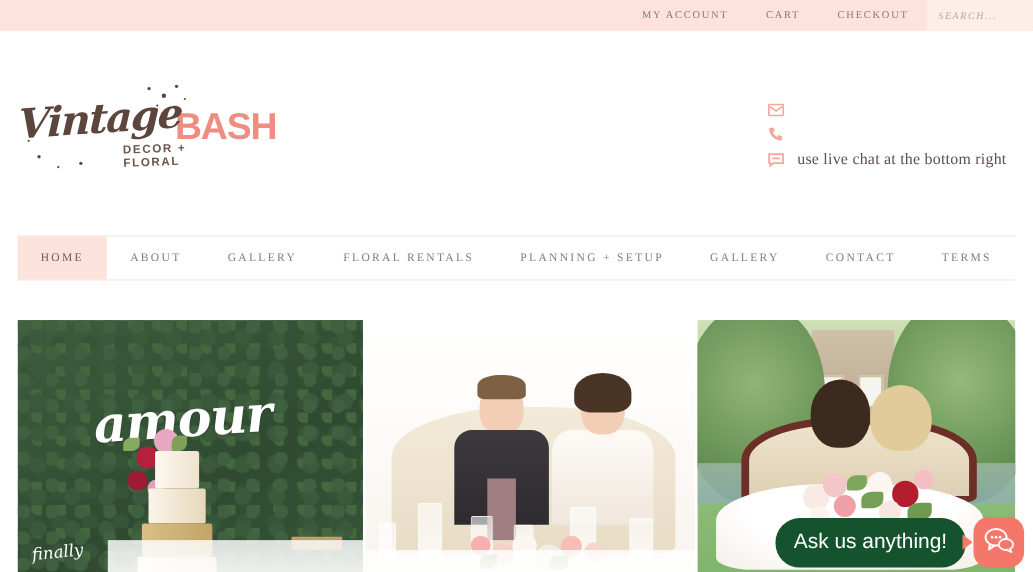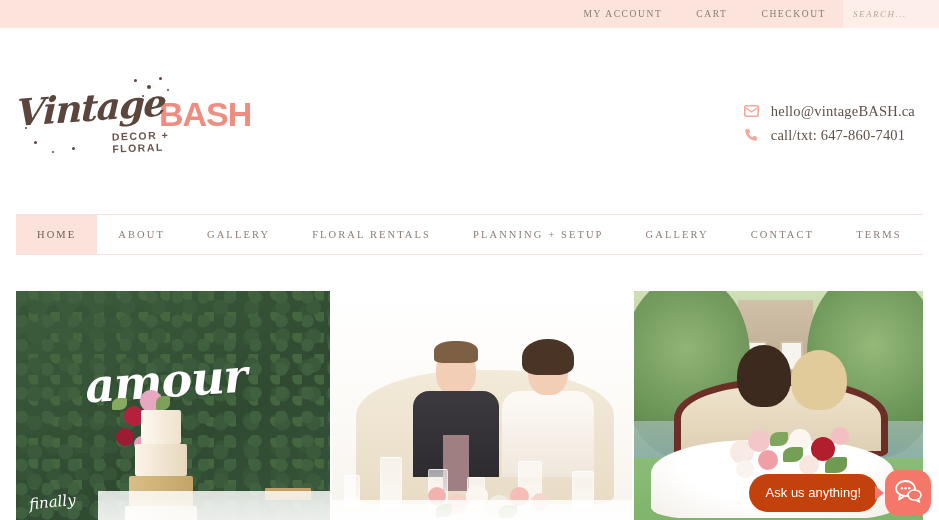--- a/index.html
+++ b/index.html
@@ -243,24 +243,24 @@
 
   
   .chat-wrap {
     position: absolute;
     right: 8px; bottom: 4px;
     display: flex; align-items: center; gap: 7px;
     z-index: 30;
   }
   .chat-bubble {
     position: relative;
-    background: #c2410c;
+    background: #14532d;
     color: #ffffff;
     font-family: "Liberation Sans", sans-serif;
-    font-size: 13px;
+    font-size: 19px;
     padding: 11px 17px 12px;
     border-radius: 22px;
     white-space: nowrap;
     cursor: pointer;
   }
   .chat-bubble::after {
     content: "";
     position: absolute; right: -6px; top: 50%;
     transform: translateY(-50%);
     border-left: 9px solid #f5776a;
@@ -312,32 +312,39 @@
 
   <div class="contact">
 
     <div class="contact-row">
       <span class="contact-icon">
         <svg width="15" height="12" viewBox="0 0 15 12">
           <rect x="0.8" y="0.8" width="13.4" height="10.4" rx="1.4" fill="none" stroke="#f3a79a" stroke-width="1.6"></rect>
           <path d="M2 3 L7.5 7 L13 3" fill="none" stroke="#f3a79a" stroke-width="1.4"></path>
         </svg>
       </span>
-      <span class="contact-text">hello@vintageBASH.ca</span>
     </div>
 
     <div class="contact-row">
       <span class="contact-icon">
         <svg width="14" height="14" viewBox="0 0 14 14">
           <path d="M2.2 1.2h3l1.1 3-1.8 1.3a8.6 8.6 0 0 0 4 4l1.3-1.8 3 1.1v3c0 .6-.5 1.1-1.1 1C5.6 12.1 1.9 8.4 1.2 2.3c-.1-.6.4-1.1 1-1.1z" fill="#f3a79a"></path>
         </svg>
       </span>
-      <span class="contact-text">call/txt: 647-860-7401</span>
-    </div>
-
+    </div>
+
+    <div class="contact-row">
+      <span class="contact-icon">
+        <svg width="15" height="13" viewBox="0 0 15 13">
+          <path d="M1.2 1.2h12.6v8H5.3L2.4 11.6V9.2H1.2z" fill="none" stroke="#f3a79a" stroke-width="1.6"></path>
+          <rect x="4" y="4.3" width="7" height="1.5" fill="#f3a79a"></rect>
+        </svg>
+      </span>
+      <span class="contact-text">use live chat at the bottom right</span>
+    </div>
 
   </div>
 </div>
 
 <nav class="nav">
   <a class="nav-item active" href="#">HOME</a>
   <a class="nav-item" href="#">ABOUT</a>
   <a class="nav-item" href="#">GALLERY</a>
   <a class="nav-item" href="#">FLORAL RENTALS</a>
   <a class="nav-item" href="#">PLANNING + SETUP</a>

